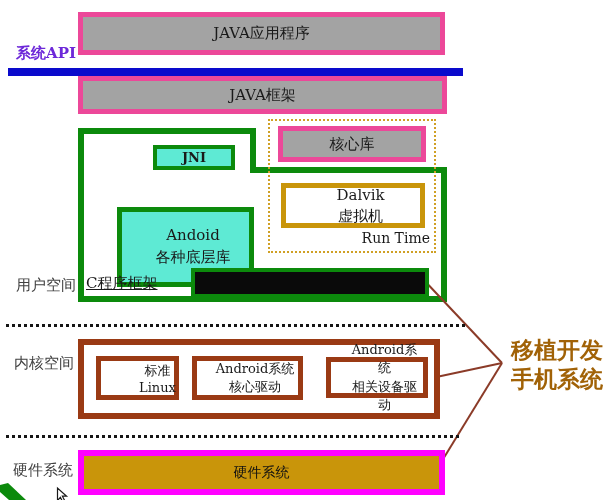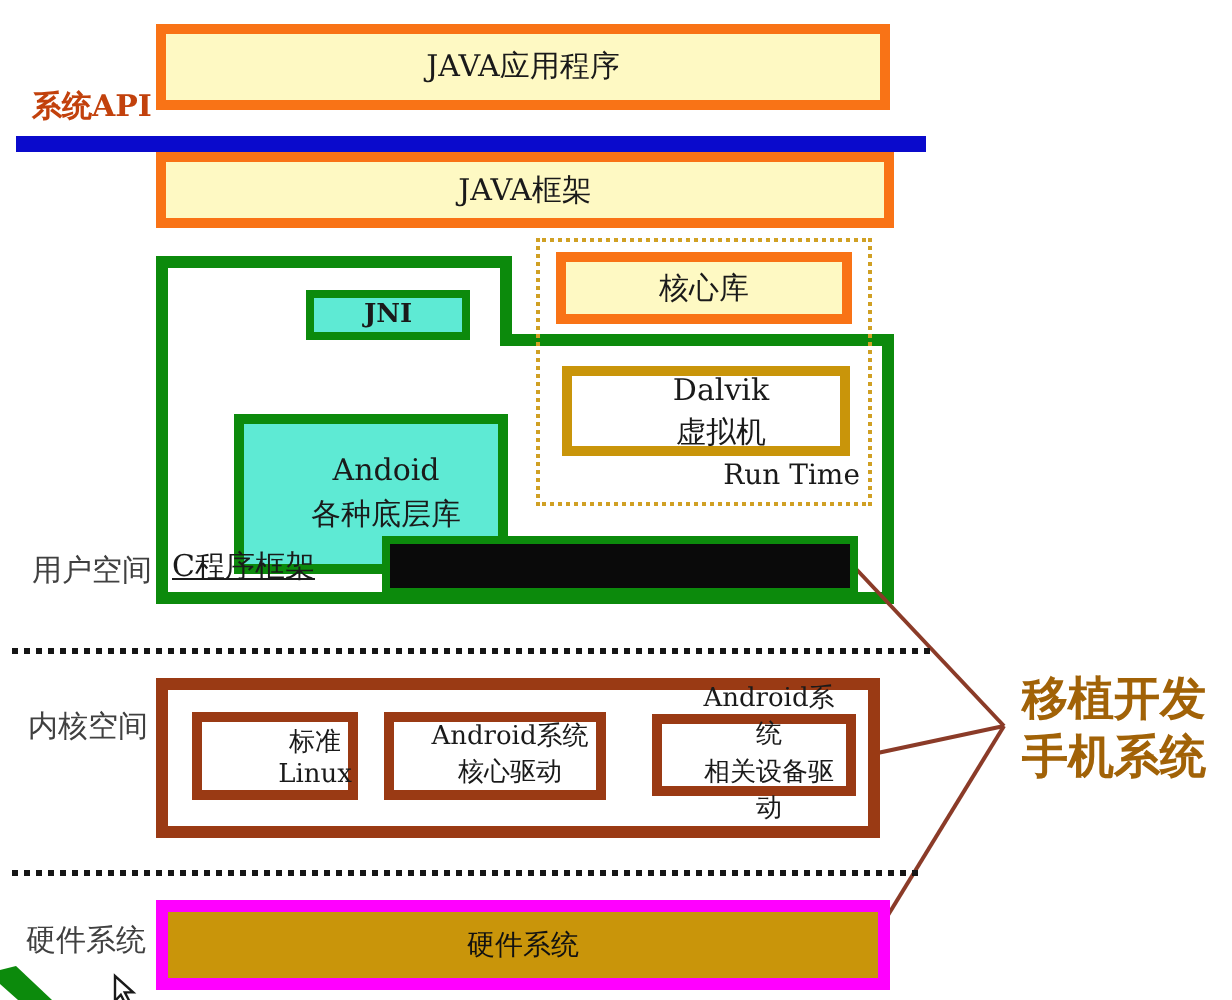--- a/index.html
+++ b/index.html
@@ -8,33 +8,33 @@
     overflow:hidden;
     font-family:"DejaVu Serif","Liberation Serif",serif;
     color:#1a1a1a;
   }
   .abs{position:absolute;box-sizing:border-box;}
   .ctr{display:flex;align-items:center;justify-content:center;text-align:center;}
   .col{display:flex;flex-direction:column;align-items:center;justify-content:center;text-align:center;padding-left:15px;}
   svg.overlay{position:absolute;left:0;top:0;width:616px;height:500px;}
 
   
-  .blue-border{border:5px solid #f97316;background:#fef9c3;}
+  .blue-border{border:5px solid #ec4899;background:#a3a3a3;}
   .green-border{border:5px solid #0c8a0c;background:#5eead4;}
   .gold-border{border:5px solid #c9950a;background:#fff;}
   .brown-border{border:5px solid #9a3a14;background:#fff;}
 
   .side-label{font-size:15px;color:#404040;white-space:nowrap;}
   .dotline{height:3px;background:repeating-linear-gradient(90deg,#151515 0 3px,transparent 3px 6px);}
 
   
   #java-app{left:78px;top:12px;width:367px;height:43px;font-size:15px;}
   #blue-divider{left:8px;top:68px;width:455px;height:8px;background:#0a0acc;}
   #java-framework{left:78px;top:76px;width:369px;height:38px;font-size:15px;}
-  #system-api{left:16px;top:44px;color:#c2410c;font-weight:bold;}
+  #system-api{left:16px;top:44px;color:#6d28d9;font-weight:bold;}
 
   
   #jni-box{left:153px;top:145px;width:82px;height:25px;border-width:4px;font-size:13px;font-weight:bold;}
   #android-libs{left:117px;top:184px;width:137px;height:80px;font-size:15px;line-height:1.45;margin-top:23px;}
   #runtime-box{left:268px;top:119px;width:168px;height:134px;border:2px dotted #d0a024;background:transparent;}
   #core-lib{left:278px;top:126px;width:148px;height:36px;font-size:15px;}
   #dalvik-box{left:281px;top:183px;width:144px;height:45px;font-size:15px;line-height:1.35;}
   #runtime-label{left:340px;top:230px;width:90px;text-align:right;font-size:14px;}
   #c-framework{left:86px;top:274px;font-size:15px;text-decoration:underline;}
   #native-bar{left:191px;top:268px;width:238px;height:30px;border:4px solid #0c8a0c;background:#0a0a0a;}

